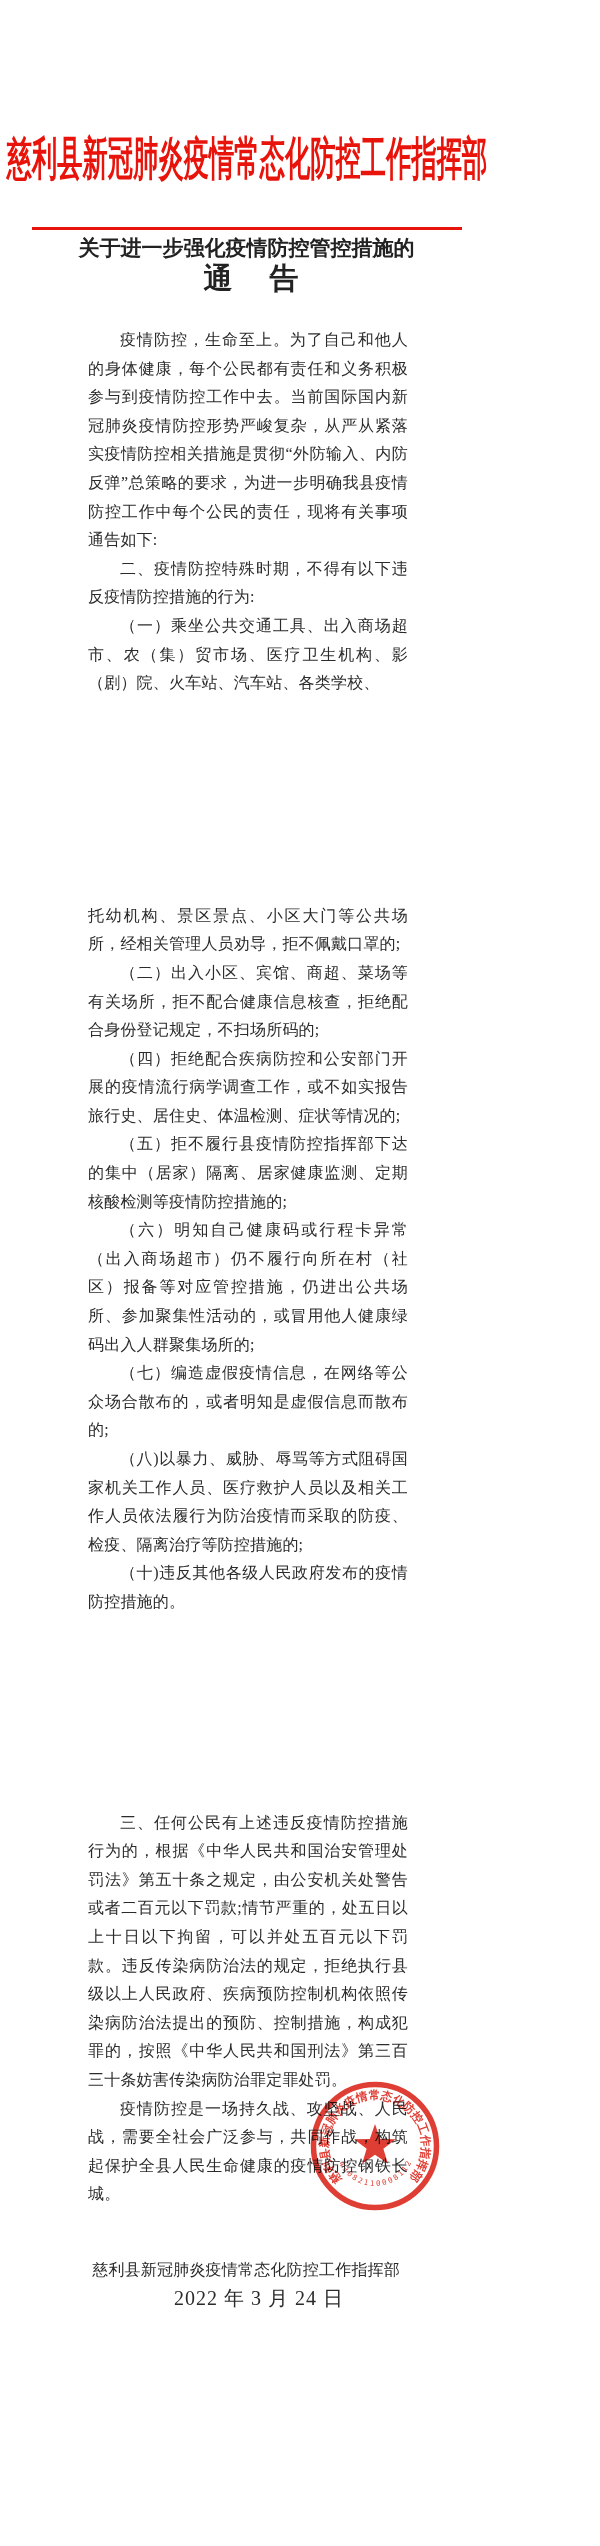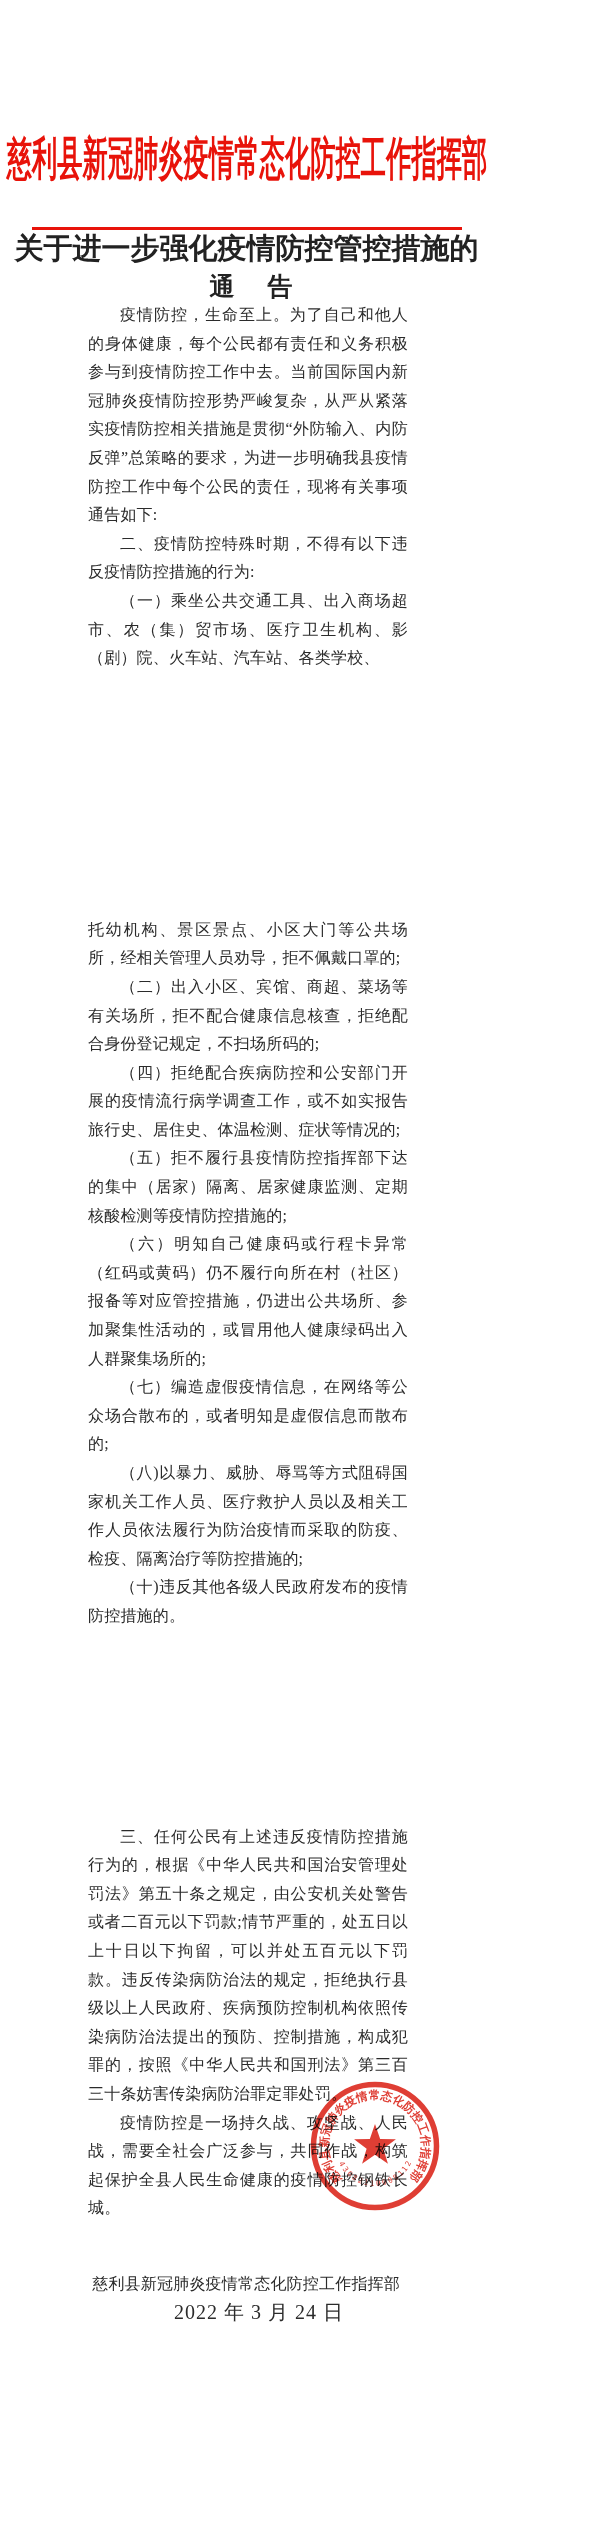--- a/index.html
+++ b/index.html
@@ -31,42 +31,42 @@
     width:430px;height:3px;
     margin:32px auto 0 auto;
     background:#e8130a;
   }
   .doc-title{
     margin-top:3px;
     text-align:center;
     font-family:"Liberation Sans", sans-serif;
     font-weight:bold;
     color:#222222;
-    font-size:29px;
+    font-size:21px;
     line-height:30px;
   }
   .doc-title.second{
-    margin-top:8px;
-    font-size:25px;
+    margin-top:0;
+    font-size:29px;
     letter-spacing:4px;
     padding-left:13px;
   }
   .body-block{
     margin:0 85px 0 88px; 
   }
   .para{
     font-size:16px;
     line-height:28.6px;
     text-align:justify;
     text-indent:32px;
     letter-spacing:0.2px;
     word-break:break-all;
   }
-  .para.first{}
-  .para.cont{text-indent:0;margin-top:39px;}
+  .para.first{margin-top:33px;}
+  .para.cont{text-indent:0;}
   .page-gap-1{height:204px;}
   .page-gap-2{height:192px;}
   .sign-block{
     margin-top:46px;
     margin-right:8px;
     text-align:right;
   }
   .sign-inner{
     display:inline-block;
     text-align:center;
@@ -125,21 +125,21 @@
     <div class="para first">疫情防控，生命至上。为了自己和他人的身体健康，每个公民都有责任和义务积极参与到疫情防控工作中去。当前国际国内新冠肺炎疫情防控形势严峻复杂，从严从紧落实疫情防控相关措施是贯彻“外防输入、内防反弹”总策略的要求，为进一步明确我县疫情防控工作中每个公民的责任，现将有关事项通告如下:</div>
     <div class="para">二、疫情防控特殊时期，不得有以下违反疫情防控措施的行为:</div>
     <div class="para">（一）乘坐公共交通工具、出入商场超市、农（集）贸市场、医疗卫生机构、影（剧）院、火车站、汽车站、各类学校、</div>
 
     <div class="page-gap-1"></div>
 
     <div class="para cont">托幼机构、景区景点、小区大门等公共场所，经相关管理人员劝导，拒不佩戴口罩的;</div>
     <div class="para">（二）出入小区、宾馆、商超、菜场等有关场所，拒不配合健康信息核查，拒绝配合身份登记规定，不扫场所码的;</div>
     <div class="para">（四）拒绝配合疾病防控和公安部门开展的疫情流行病学调查工作，或不如实报告旅行史、居住史、体温检测、症状等情况的;</div>
     <div class="para">（五）拒不履行县疫情防控指挥部下达的集中（居家）隔离、居家健康监测、定期核酸检测等疫情防控措施的;</div>
-    <div class="para">（六）明知自己健康码或行程卡异常（红码或黄码）仍不履行向所在村（社区）报备等对应管控措施，仍进出公共场所、参加聚集性活动的，或冒用他人健康绿码出入人群聚集场所的;</div>
+    <div class="para">（六）明知自己健康码或行程卡异常（出入商场超市）仍不履行向所在村（社区）报备等对应管控措施，仍进出公共场所、参加聚集性活动的，或冒用他人健康绿码出入人群聚集场所的;</div>
     <div class="para">（七）编造虚假疫情信息，在网络等公众场合散布的，或者明知是虚假信息而散布的;</div>
     <div class="para">（八)以暴力、威胁、辱骂等方式阻碍国家机关工作人员、医疗救护人员以及相关工作人员依法履行为防治疫情而采取的防疫、检疫、隔离治疗等防控措施的;</div>
     <div class="para">（十)违反其他各级人民政府发布的疫情防控措施的。</div>
 
     <div class="page-gap-2"></div>
 
     <div class="para">三、任何公民有上述违反疫情防控措施行为的，根据《中华人民共和国治安管理处罚法》第五十条之规定，由公安机关处警告或者二百元以下罚款;情节严重的，处五日以上十日以下拘留，可以并处五百元以下罚款。违反传染病防治法的规定，拒绝执行县级以上人民政府、疾病预防控制机构依照传染病防治法提出的预防、控制措施，构成犯罪的，按照《中华人民共和国刑法》第三百三十条妨害传染病防治罪定罪处罚。</div>
     <div class="para">疫情防控是一场持久战、攻坚战、人民战，需要全社会广泛参与，共同作战，构筑起保护全县人民生命健康的疫情防控钢铁长城。</div>
 
     <div class="sign-block">

